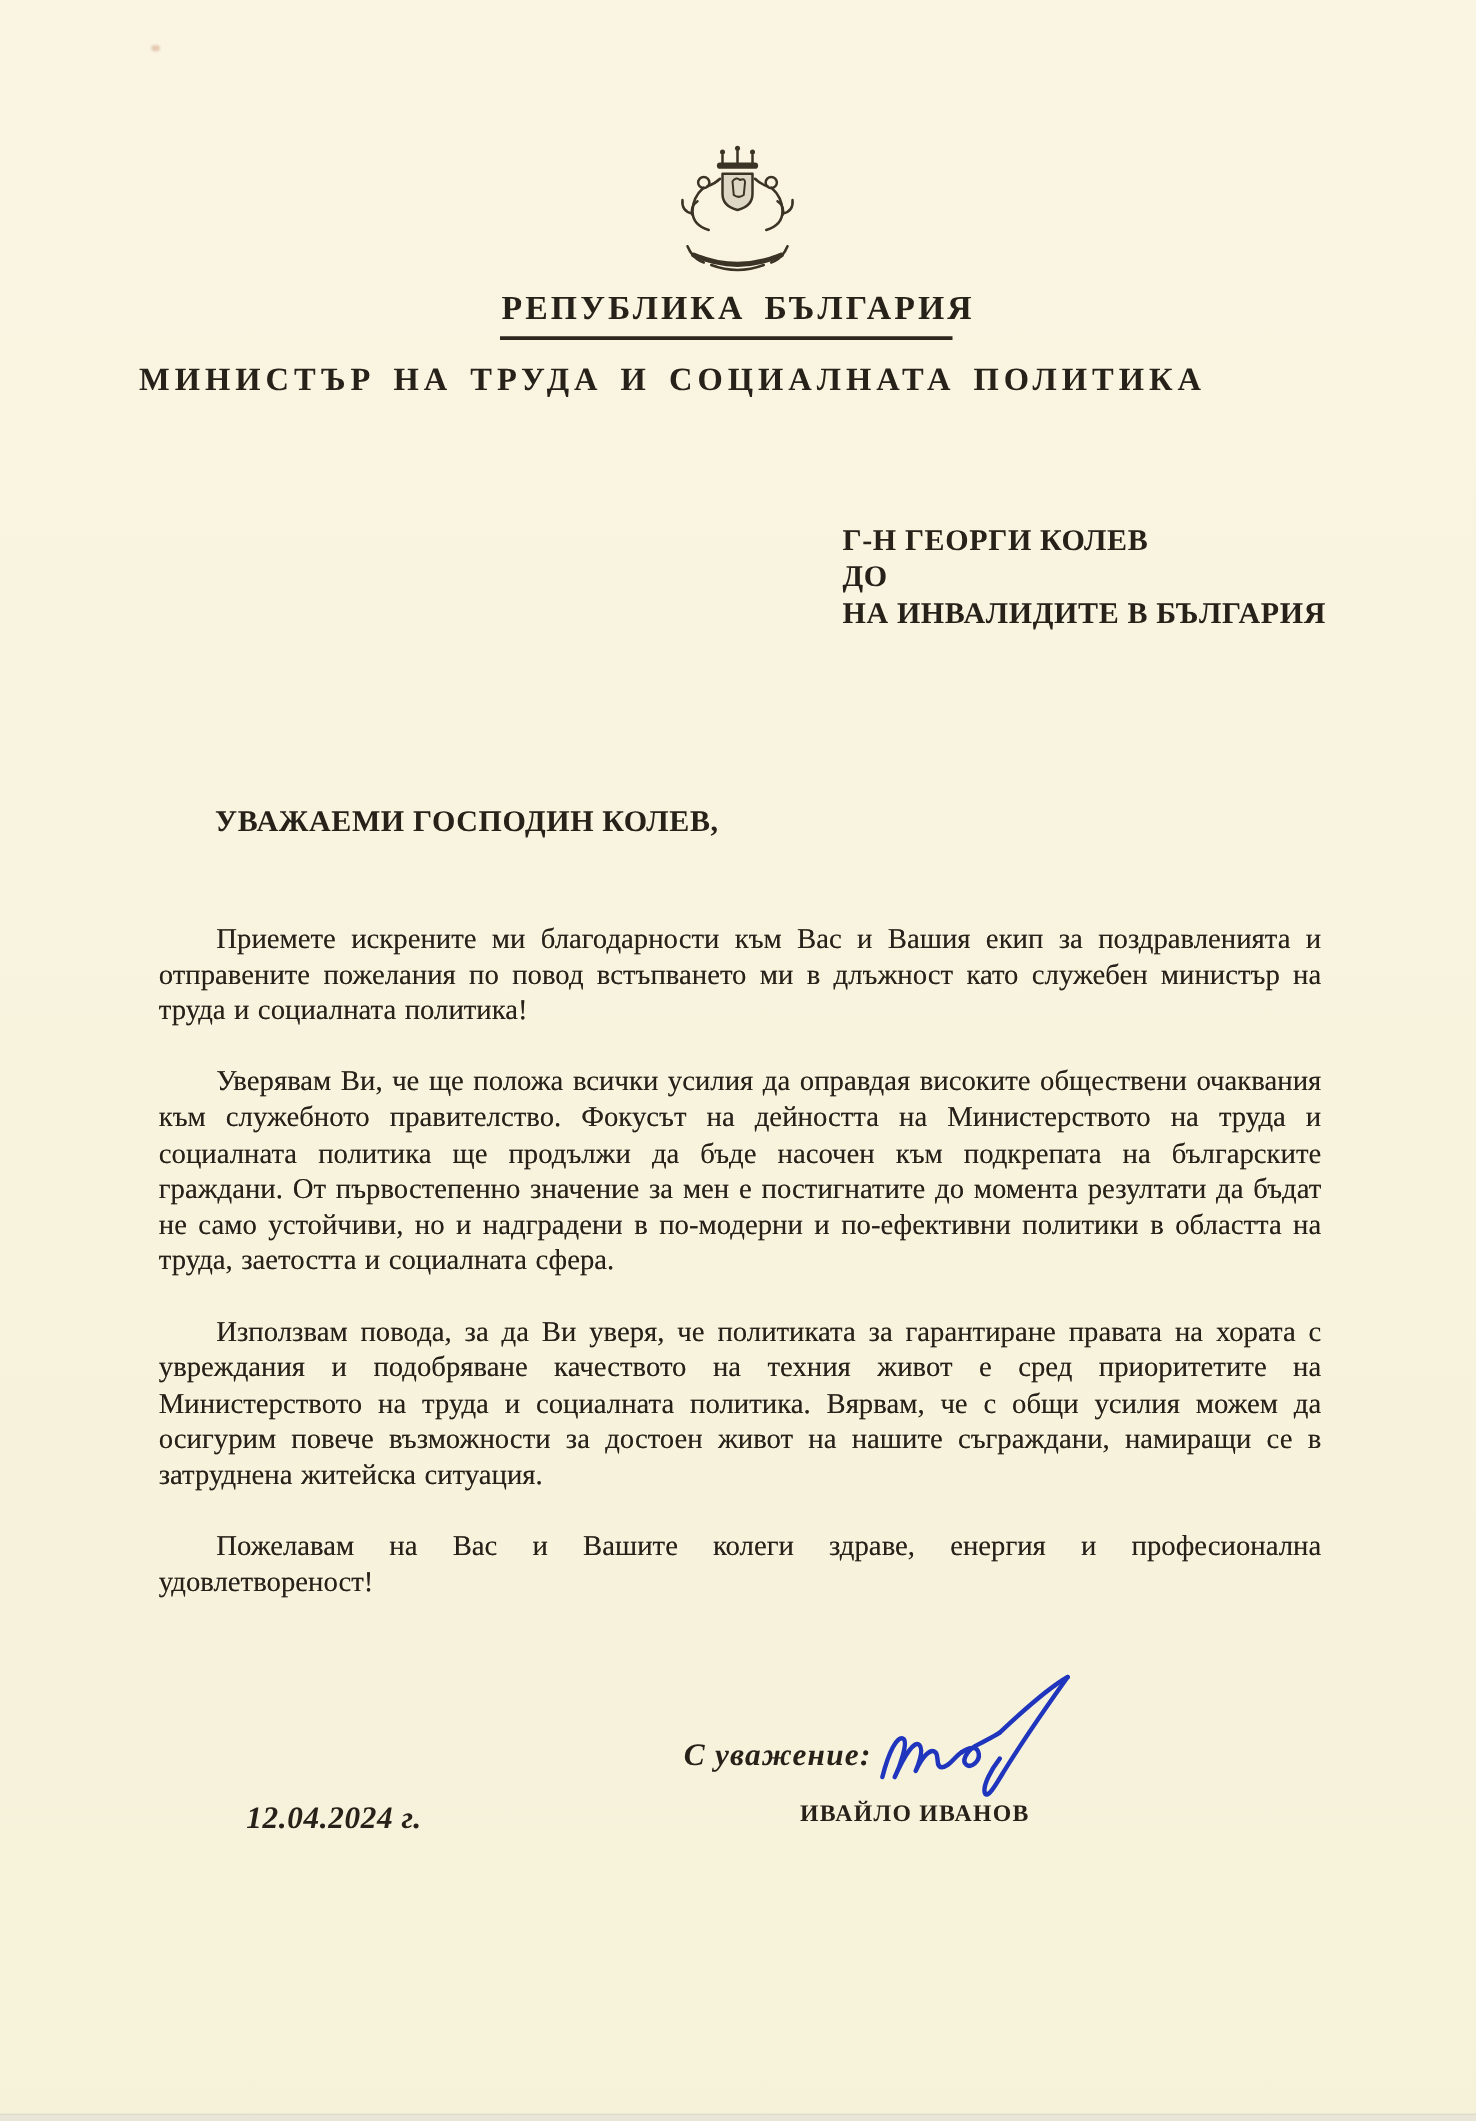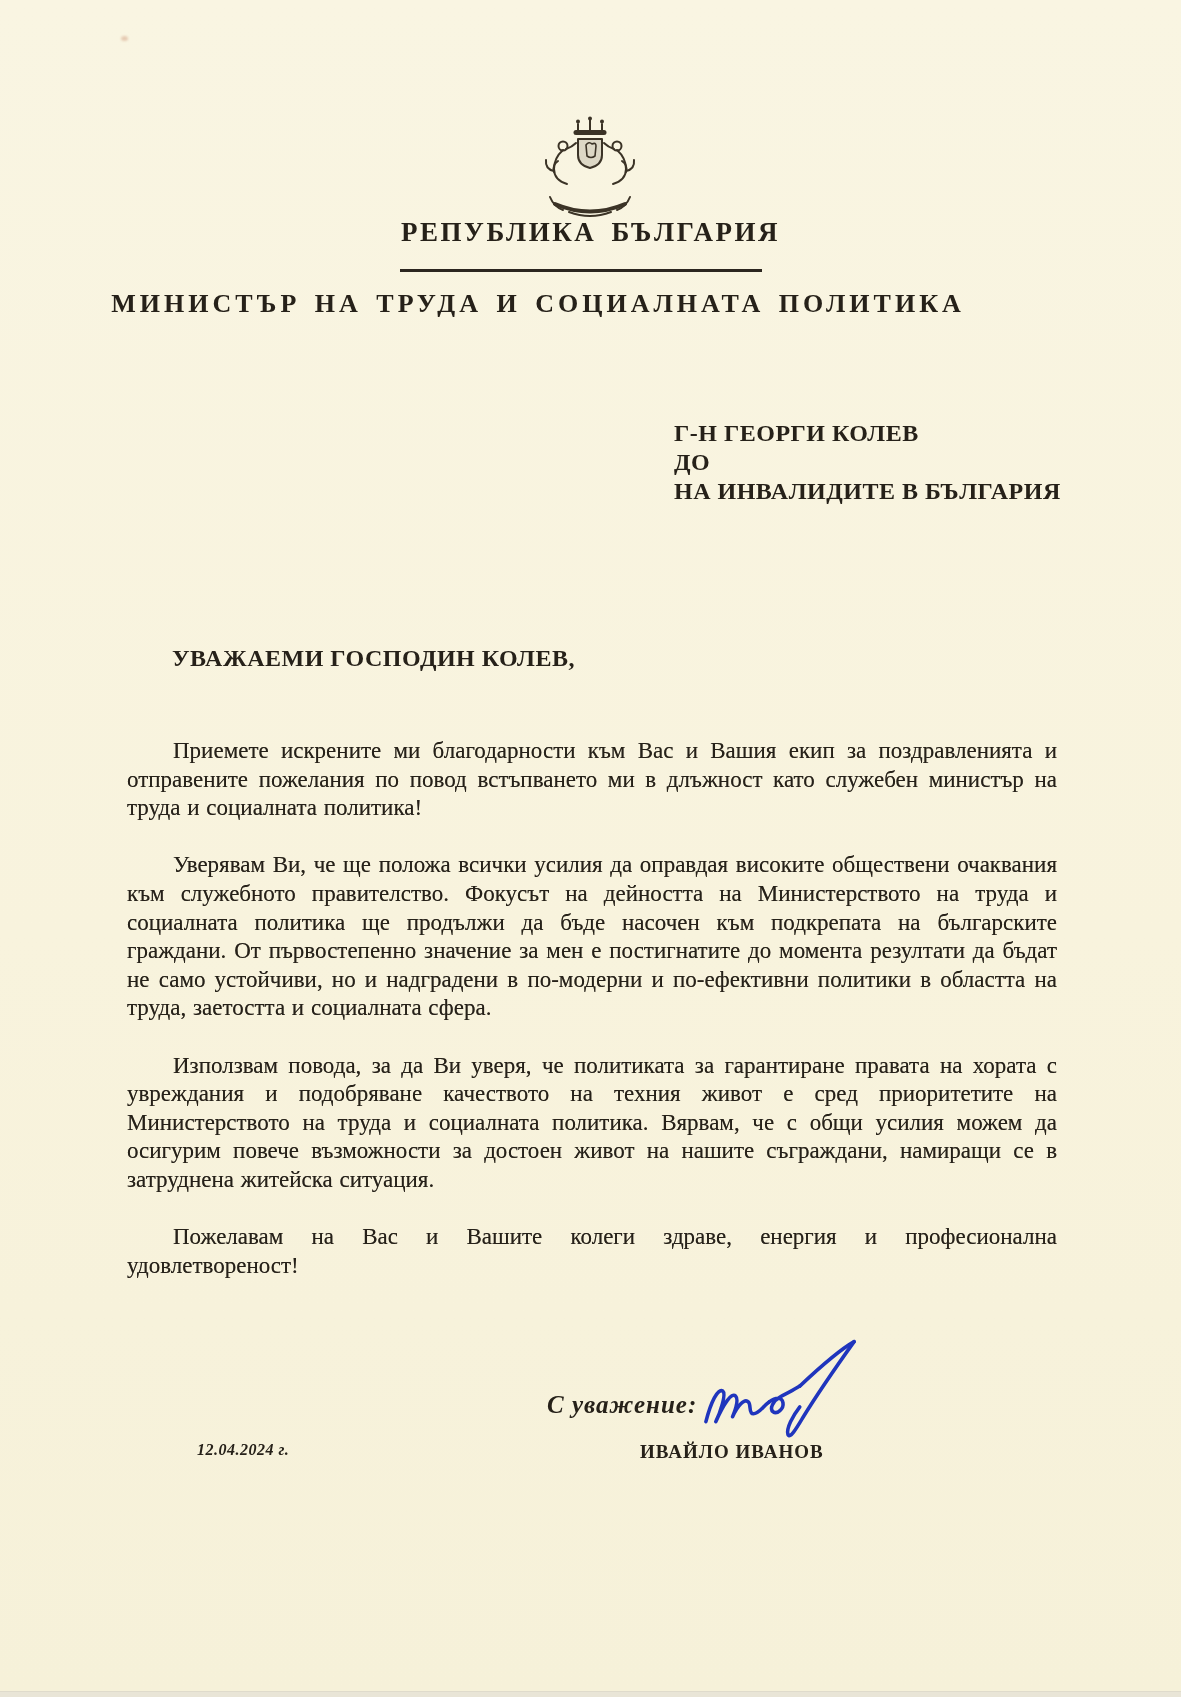--- a/index.html
+++ b/index.html
@@ -8,41 +8,41 @@
     background:linear-gradient(180deg,#f9f5e2 0%, #f8f3dd 55%, #f6f1d9 100%);
     font-family:"Liberation Serif","DejaVu Serif",serif;
     color:#262119;
   }
   .page{position:absolute;inset:0;}
   
   .scan-edge-bottom{position:absolute;left:0;right:0;bottom:0;height:5px;background:#e9e5d7;border-top:1px solid #dfdbcc;}
   .scan-speck{position:absolute;left:121px;top:36px;width:7px;height:5px;border-radius:50%;background:rgba(196,122,92,.35);filter:blur(1px);}
   
   .coat{position:absolute;top:116px;left:525px;width:130px;height:110px;}
-  .republic{position:absolute;top:217px;left:0;width:1181px;text-align:center;
+  .republic{position:absolute;top:231px;left:0;width:1181px;text-align:center;
     font-size:27px;font-weight:bold;letter-spacing:2.5px;word-spacing:6px;}
   .rule{position:absolute;top:269px;left:400px;width:362px;height:3px;background:#2c261f;}
   .ministry{position:absolute;top:289px;left:0;width:1076px;text-align:center;
     font-size:26px;font-weight:bold;letter-spacing:4px;word-spacing:4px;}
   
   .recipient{position:absolute;top:419px;left:674px;font-size:24px;font-weight:bold;
     line-height:29px;letter-spacing:.5px;}
   .recipient div{white-space:nowrap;}
   
   .salutation{position:absolute;top:645px;left:172px;font-size:24px;font-weight:bold;letter-spacing:.5px;}
   .body-text{position:absolute;top:698px;left:127px;width:930px;
     font-size:23px;line-height:28.6px;text-align:justify;
     text-shadow:0 0 .4px rgba(38,33,25,.55);margin-top:39px;}
   .body-text p{margin:0 0 28.6px 0;text-indent:46px;word-spacing:1px;}
   .body-text p.p-last{word-spacing:4px;}
   
   .valediction{position:absolute;top:1391px;left:547px;font-size:25px;font-weight:bold;
     font-style:italic;letter-spacing:1px;}
   .signature{position:absolute;top:1336px;left:698px;width:168px;height:115px;}
-  .date-line{position:absolute;top:1441px;left:197px;font-size:16px;font-weight:bold;
+  .date-line{position:absolute;top:1441px;left:197px;font-size:25px;font-weight:bold;
     font-style:italic;letter-spacing:.5px;}
   .signer-name{position:absolute;top:1441px;left:640px;font-size:19px;font-weight:bold;letter-spacing:1px;}
 </style>
 </head>
 <body>
 
 <div class="page">
 
   <span class="scan-speck"></span>
 

